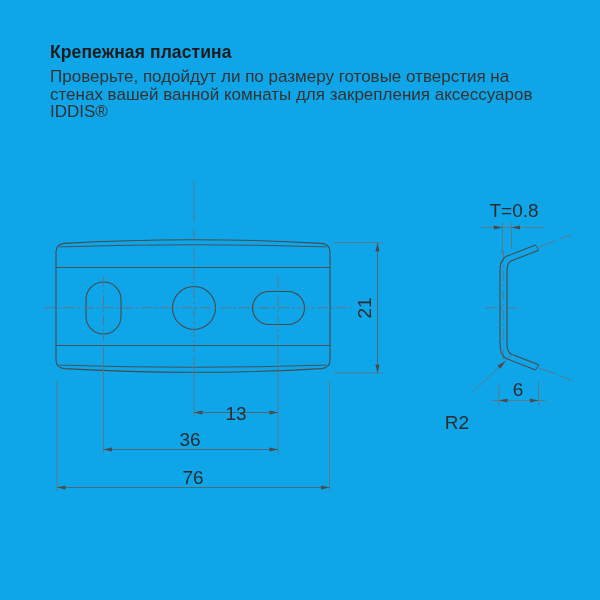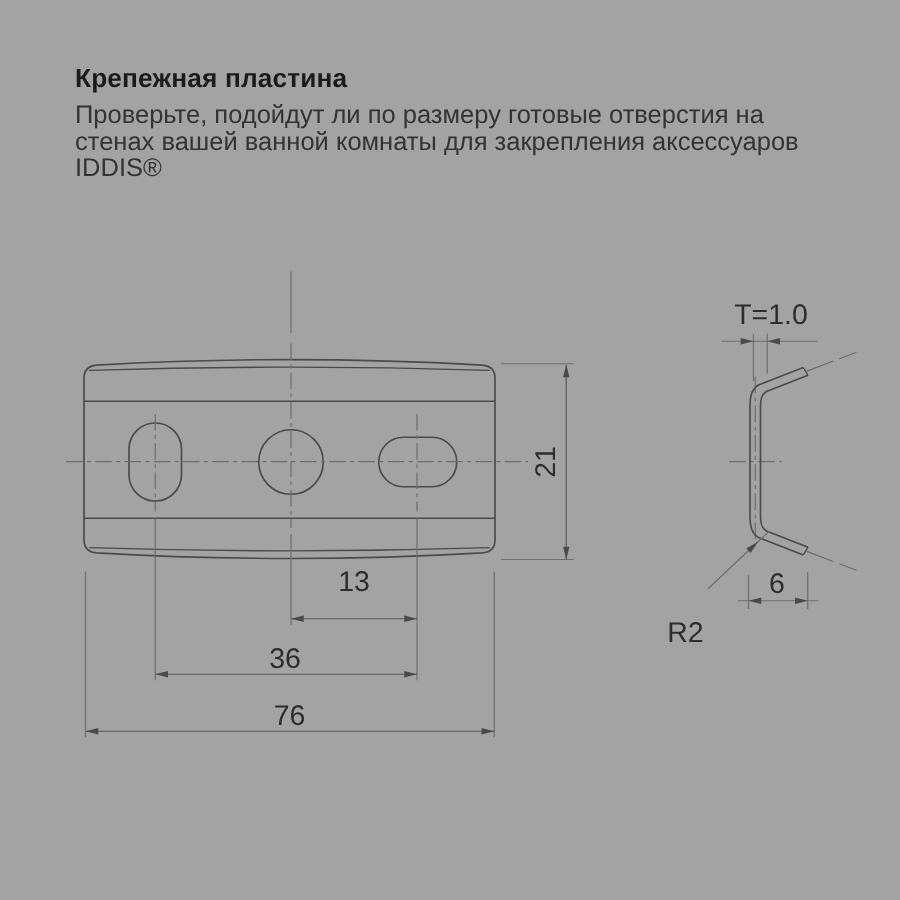--- a/index.html
+++ b/index.html
@@ -1,19 +1,19 @@
 <!DOCTYPE html>
 <html><head>
 <meta charset="utf-8">
 <style>
   html,body{margin:0;padding:0;background:#ffffff;}
   .page{
     position:relative;
     width:600px;height:600px;
-    background:#a3a3a3;
+    background:#0ea5e9;
     overflow:hidden;
     font-family:"Liberation Sans","DejaVu Sans",sans-serif;
   }
   .title{
     position:absolute;left:50px;top:42px;
     font-size:17.5px;font-weight:bold;color:#1b1b1b;
     letter-spacing:0.1px;
   }
   .subtitle{
     position:absolute;left:50px;top:68px;width:516px;
@@ -138,21 +138,21 @@
 
     <g fill="#4a4a4a" stroke="none">
       <polygon points="502.3,227.5 493.8,225.4 493.8,229.6"></polygon>
       <polygon points="511.5,227.5 520,225.4 520,229.6"></polygon>
       <polygon points="499,400.5 507.5,398.4 507.5,402.6"></polygon>
       <polygon points="538.5,400.5 530,398.4 530,402.6"></polygon>
       <polygon points="505.5,361 500.4,368.7 497.5,365.6"></polygon>
     </g>
   </svg>
 
-  <div class="dim-label" style="left:236px;top:389px;">13</div>
+  <div class="dim-label" style="left:236px;top:414px;">13</div>
   <div class="dim-label" style="left:190px;top:439.5px;">36</div>
   <div class="dim-label" style="left:193px;top:477.5px;">76</div>
   <div class="dim-label rot" style="left:365px;top:308px;">21</div>
-  <div class="dim-label" style="left:514px;top:211px;">T=1.0</div>
+  <div class="dim-label" style="left:514px;top:211px;">T=0.8</div>
   <div class="dim-label" style="left:457px;top:386.5px;margin-top:36px;">R2</div>
   <div class="dim-label" style="left:518px;top:389.5px;">6</div>
 
 </div>
 
 </body></html>

